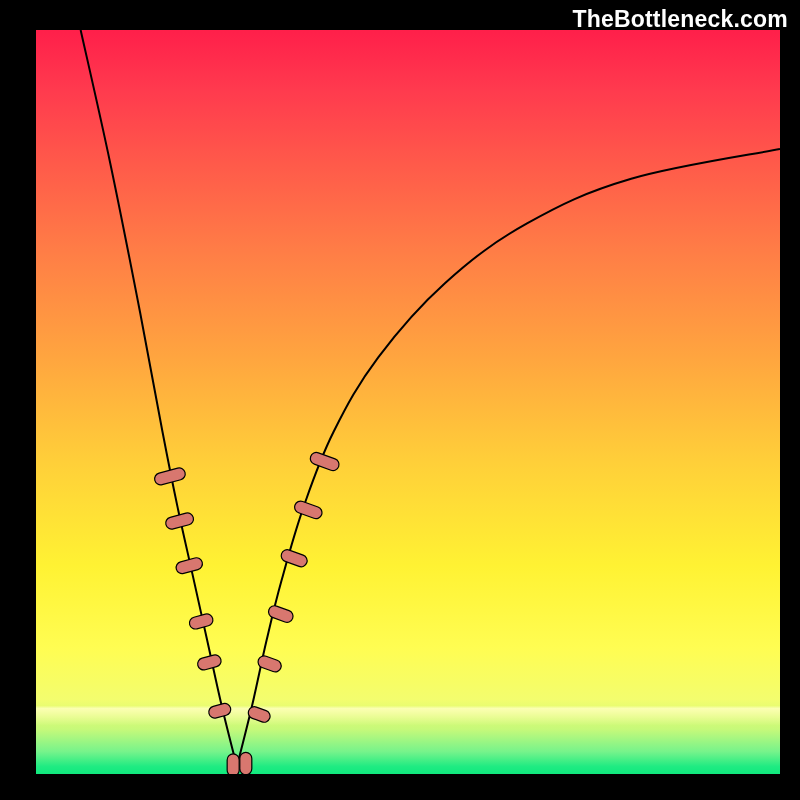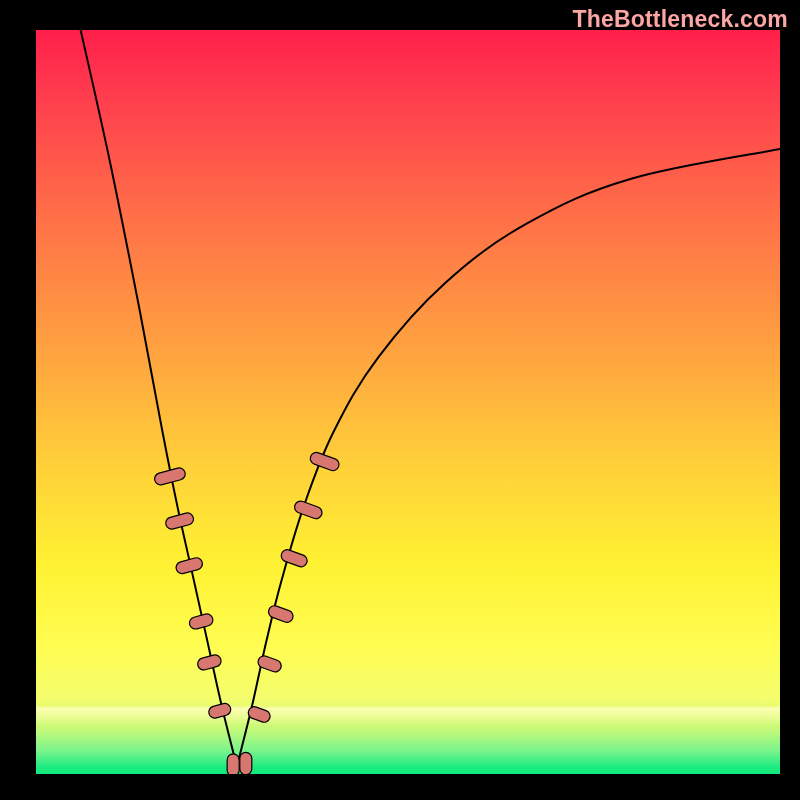--- a/index.html
+++ b/index.html
@@ -43,21 +43,21 @@
         #f3fd6e 90%,
         #c6f97a 94%,
         #76f38b 97%,
         #1feb82 99%,
         #10e97e 100%);
   }
   .watermark {
     position: absolute;
     top: 6px;
     right: 12px;
-    color: #fca5a5;
+    color: #ffffff;
     font-size: 23px;
     font-weight: 600;
     letter-spacing: 0.2px;
     user-select: none;
   }
   svg.curve {
     position: absolute;
     left: 0; top: 0;
     width: 744px; height: 744px;
   }

